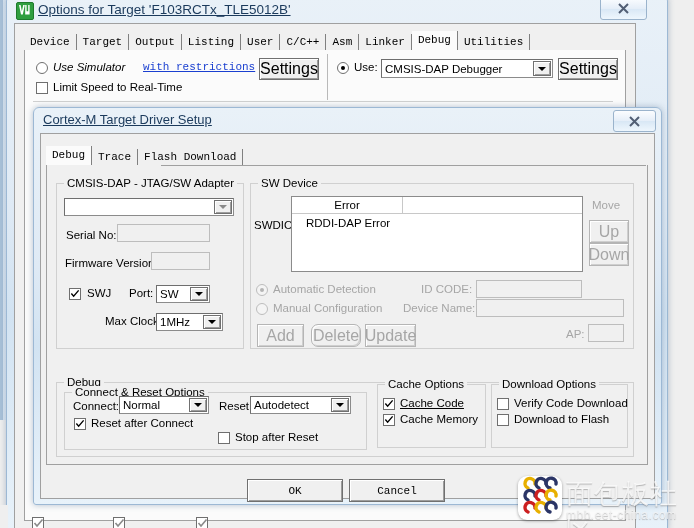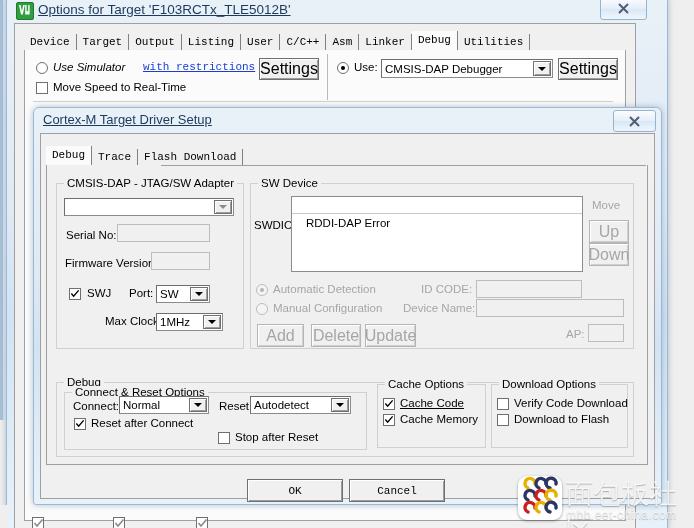--- a/index.html
+++ b/index.html
@@ -155,21 +155,21 @@
 </div>
 
 <div style="position:absolute;left:24px;top:50px;width:600px;height:470px;background:#fbfbfb;border:1px solid #a0a0a0;border-top:none;"></div>
 
 <div class="radio" style="left:36px;top:62px;"></div>
 <div class="lbl" style="left:53px;top:61px;font-style:italic;">Use Simulator</div>
 <div class="link" style="left:143px;top:61px;">with restrictions</div>
 <div class="btn" style="left:259px;top:58px;width:58px;height:20px;">Settings</div>
 
 <div class="cbox off" style="left:36px;top:82px;"></div>
-<div class="lbl" style="left:53px;top:81px;">Move Speed to Real-Time</div>
+<div class="lbl" style="left:53px;top:81px;">Limit Speed to Real-Time</div>
 
 <div class="vsep" style="left:327px;top:54px;height:46px;"></div>
 
 <div class="radio" style="left:337px;top:62px;">
   <div class="dot"></div>
 </div>
 <div class="lbl" style="left:354px;top:61px;">Use:</div>
 <div class="combo" style="left:381px;top:59px;width:172px;height:19px;">
   <div class="cval">CMSIS-DAP Debugger</div>
   <div class="carrow">
@@ -264,20 +264,21 @@
 </div>
 
 <div class="group" style="left:250px;top:183px;width:382px;height:164px;">
   <div class="glabel">SW Device</div>
 </div>
 
 <div class="lbl" style="left:254px;top:219px;">SWDIO</div>
 
 <div class="listview" style="left:291px;top:196px;width:292px;height:76px;">
   <div class="lvhead">
+    <div class="hcell" style="width:110px;">Error</div>
     <div class="hcell" style="flex:1;border-right:none;"></div>
   </div>
   <div class="lvrow">
     <span>RDDI-DAP Error</span>
   </div>
 </div>
 
 <div class="lbl dim" style="left:592px;top:199px;">Move</div>
 <div class="btn disabled" style="left:589px;top:220px;width:38px;height:21px;">Up</div>
 <div class="btn disabled" style="left:589px;top:243px;width:38px;height:21px;">Down</div>
@@ -288,21 +289,21 @@
 <div class="lbl dim" style="left:273px;top:283px;">Automatic Detection</div>
 <div class="lbl dim" style="left:421px;top:283px;">ID CODE:</div>
 <div class="txtbox ro" style="left:476px;top:280px;width:106px;height:18px;"></div>
 
 <div class="radio dim" style="left:256px;top:303px;"></div>
 <div class="lbl dim" style="left:273px;top:302px;">Manual Configuration</div>
 <div class="lbl dim" style="left:403px;top:302px;">Device Name:</div>
 <div class="txtbox ro" style="left:476px;top:299px;width:148px;height:18px;"></div>
 
 <div class="btn disabled" style="left:257px;top:324px;width:45px;height:21px;">Add</div>
-<div class="btn disabled" style="left:311px;top:324px;width:48px;height:21px;">Delete</div>
+<div class="btn disabled" style="left:311px;top:324px;width:48px;height:21px;border-radius:7px;">Delete</div>
 <div class="btn disabled" style="left:365px;top:324px;width:49px;height:21px;">Update</div>
 <div class="lbl dim" style="left:566px;top:328px;">AP:</div>
 <div class="txtbox ro" style="left:588px;top:324px;width:36px;height:18px;"></div>
 
 <div class="group" style="left:56px;top:382px;width:576px;height:73px;">
   <div class="glabel">Debug</div>
 </div>
 
 <div class="group" style="left:64px;top:392px;width:301px;height:56px;">
   <div class="glabel">Connect &amp; Reset Options</div>

